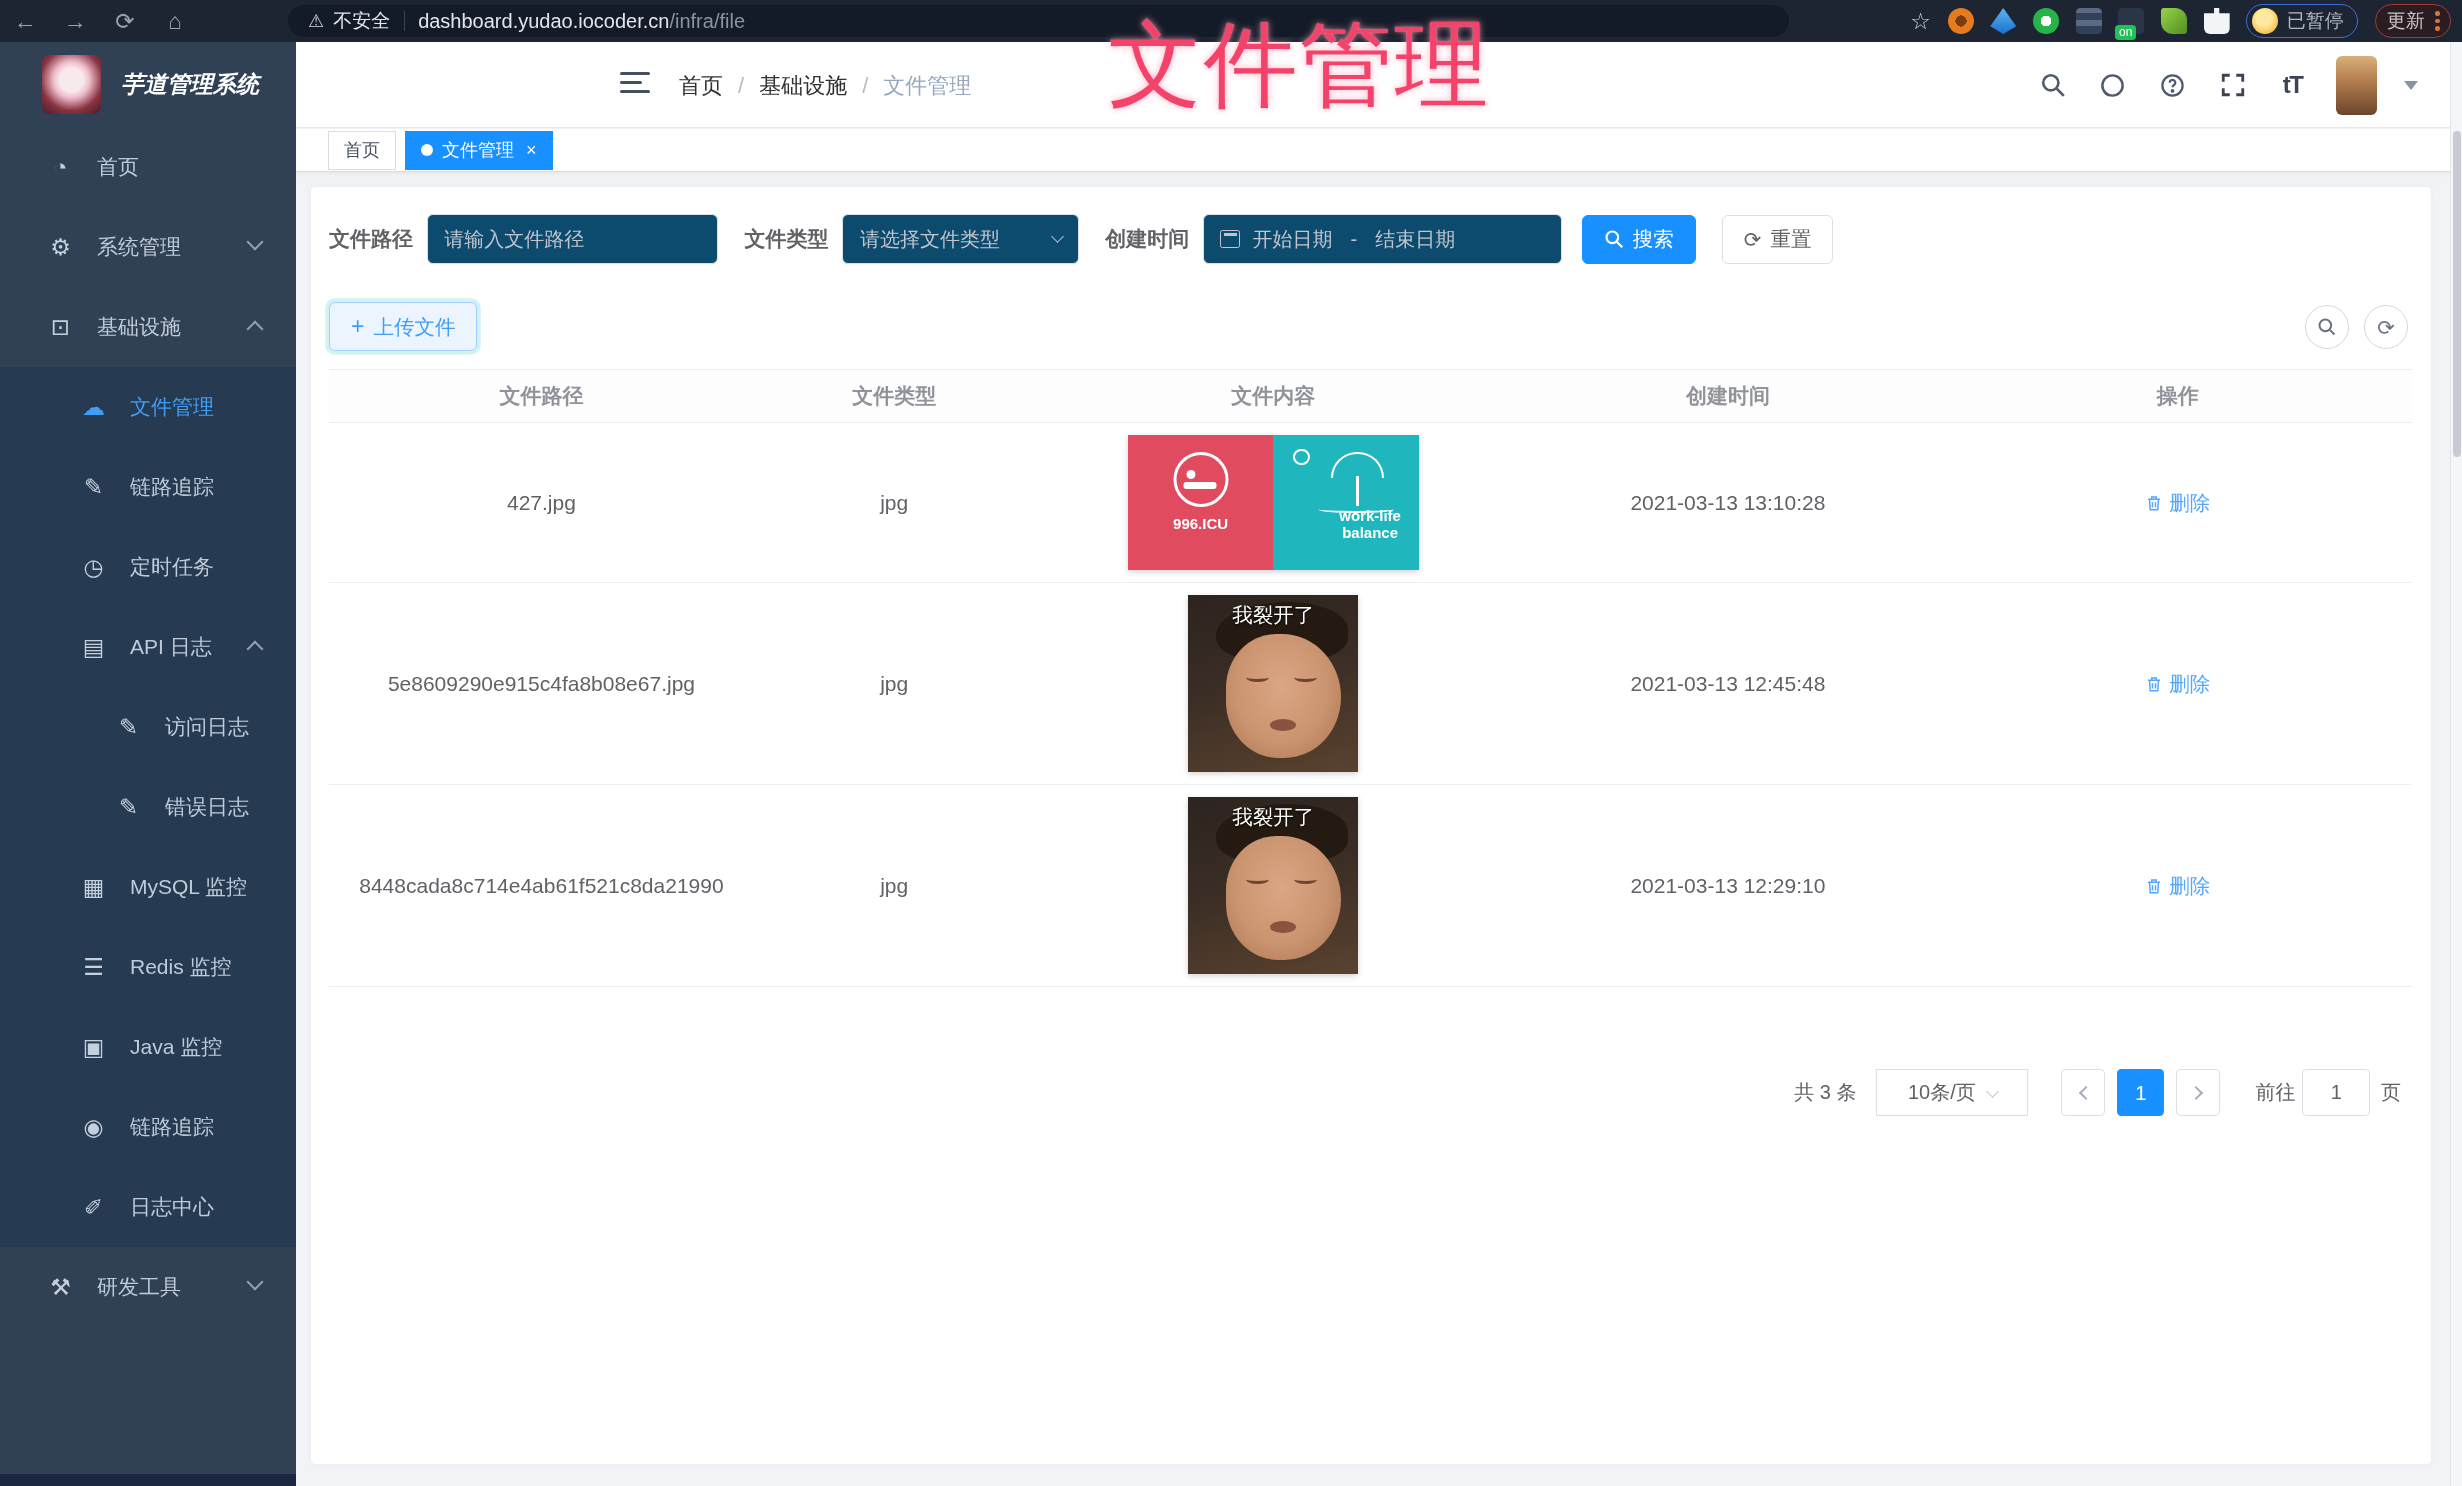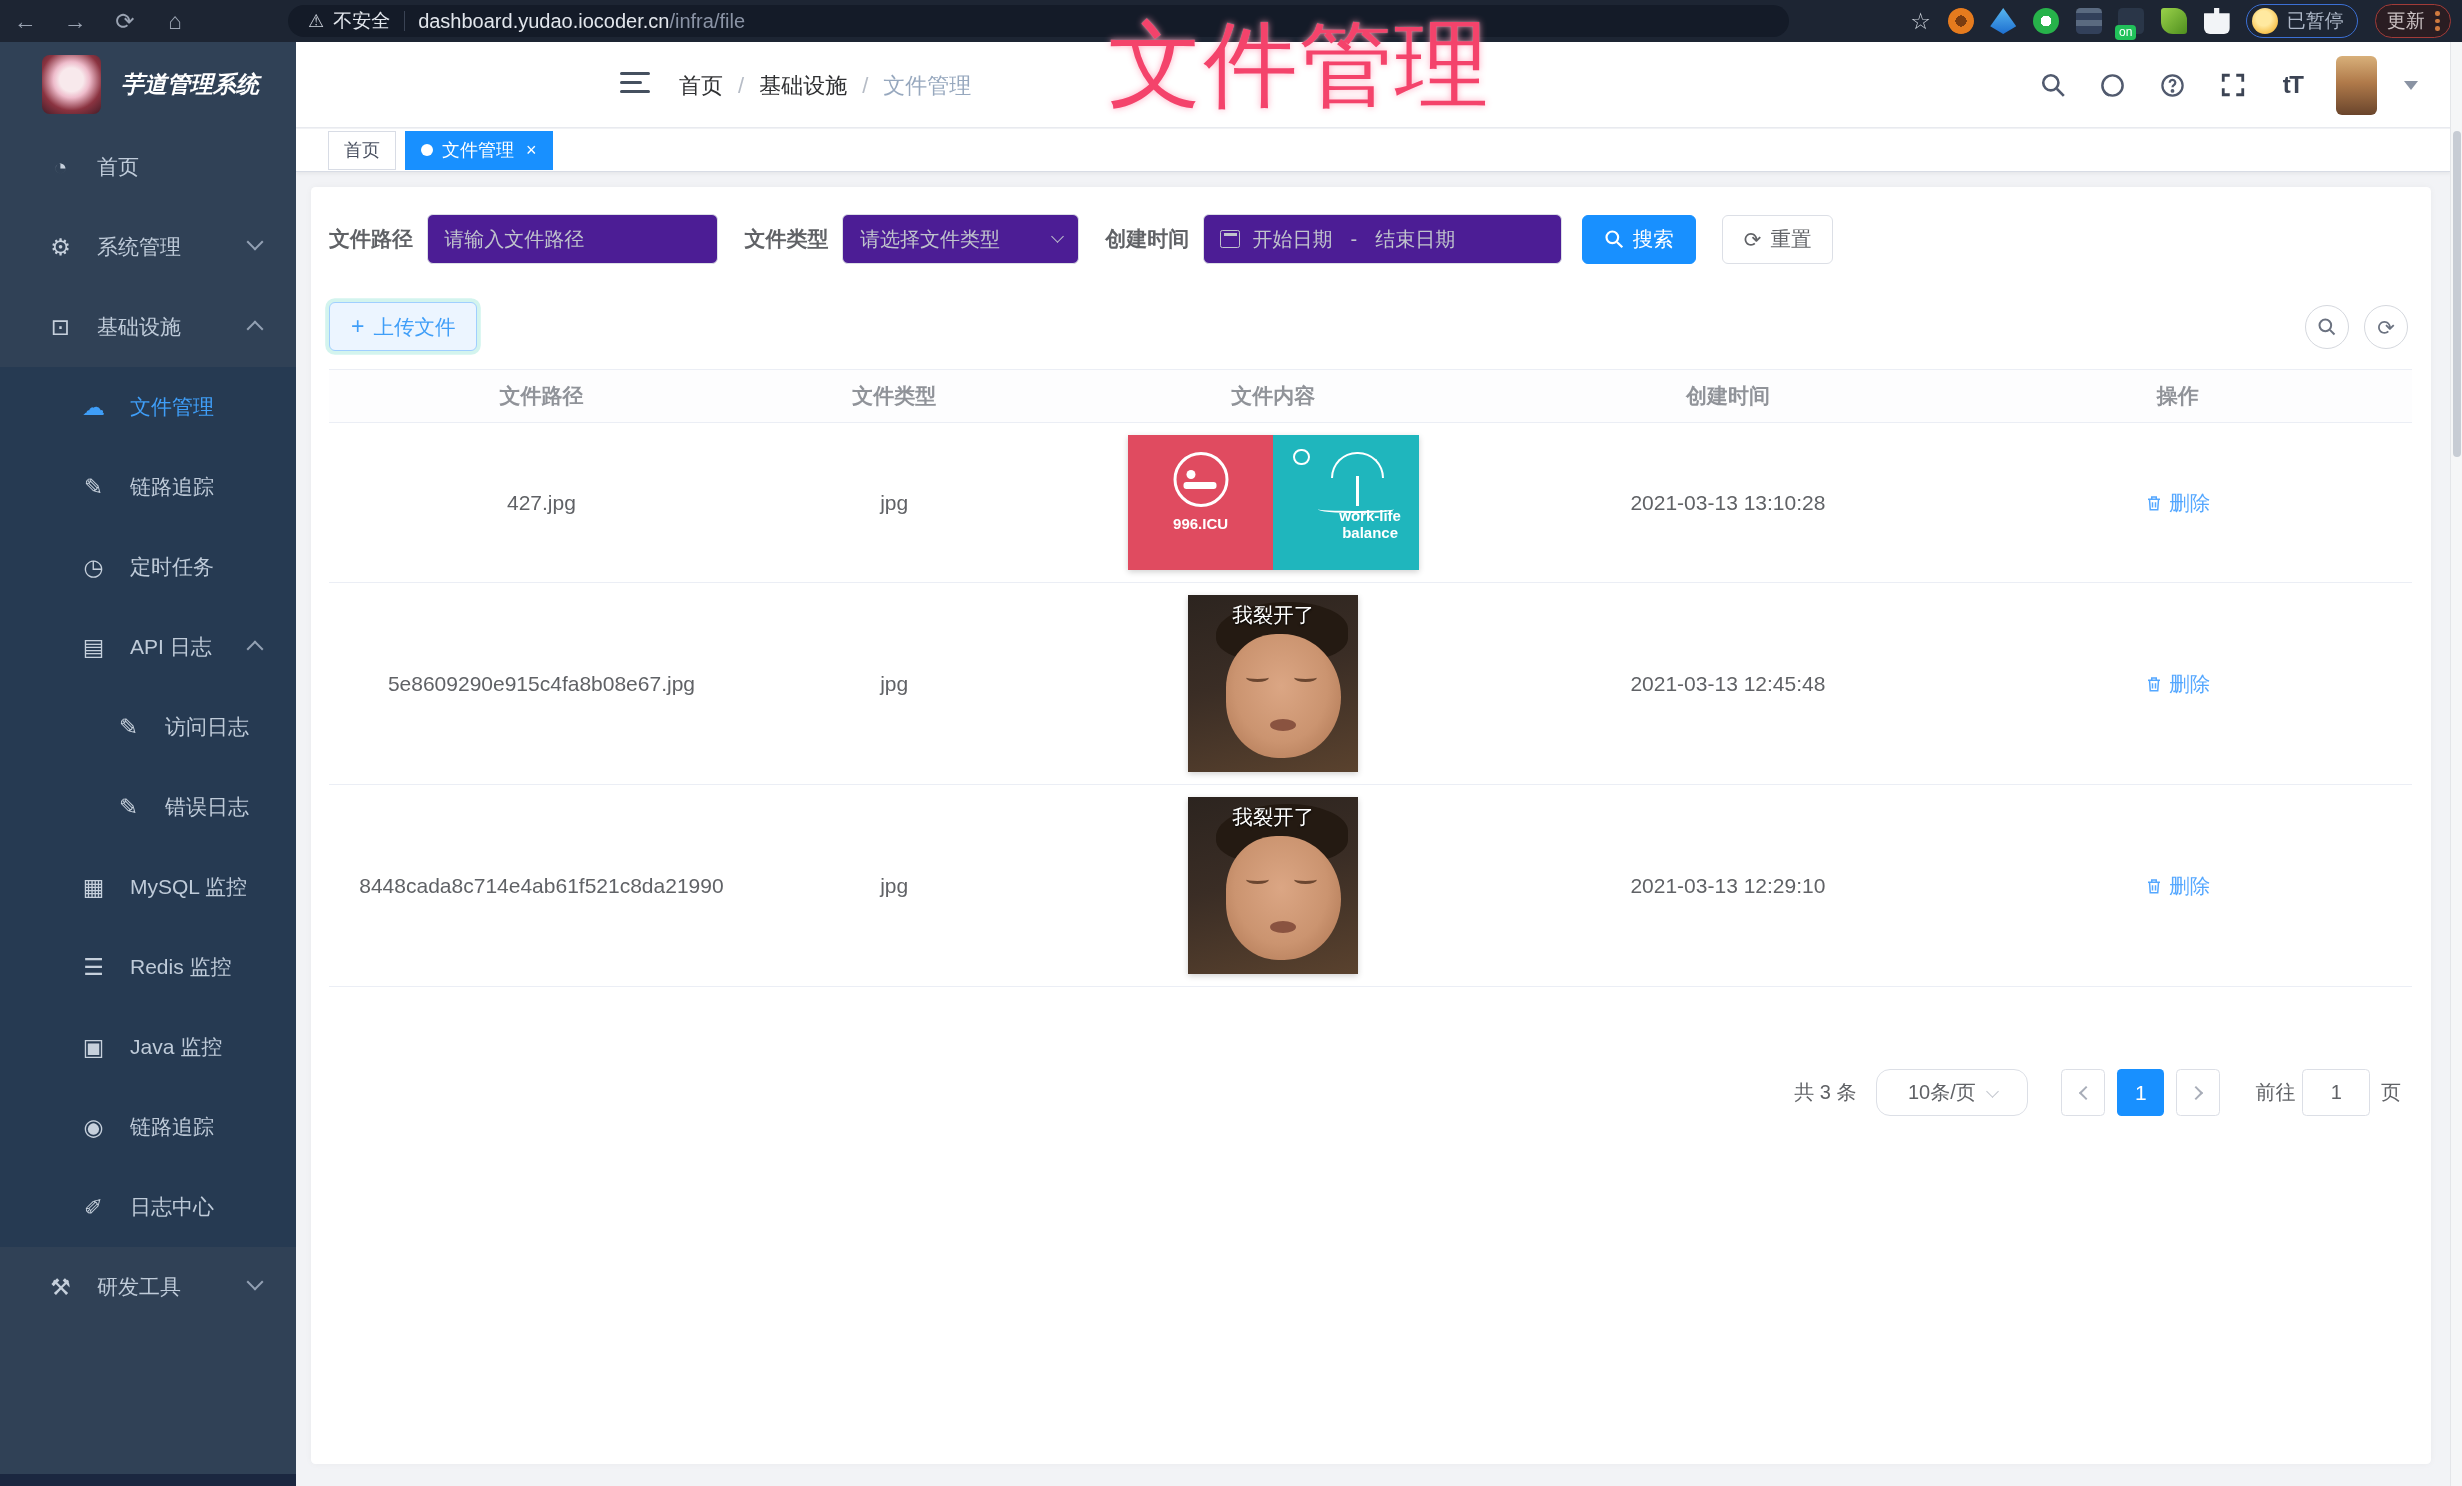--- a/index.html
+++ b/index.html
@@ -80,21 +80,21 @@
   .tag.active { background:#1890ff; border-color:#1890ff; color:#fff; gap:9px; }
   .tag-dot { width:12px; height:12px; border-radius:50%; background:#fff; }
   .tag-close { font-size:18px; line-height:1; margin-left:3px; }
 
   
   .main { position:absolute; left:296px; top:172px; width:2155px; height:1315px; background:#f2f3f6; }
   .card { position:absolute; left:15px; top:15px; width:2120px; height:1277px; background:#fff; border-radius:4.5px; box-shadow:0 0 7.6px rgba(0,0,0,.04); }
 
   .filter-row { position:absolute; left:18px; top:27px; display:flex; align-items:center; }
   .f-label { font-size:21px; font-weight:bold; color:#606266; margin-right:13.6px; white-space:nowrap; }
-  .f-input { height:50px; border:0.8px solid #dcdfe6; border-radius:6px; display:flex; align-items:center; padding:0 16.7px; color:#c0c4cc; font-size:20px; background:#4c1d95; }
+  .f-input { height:50px; border:0.8px solid #dcdfe6; border-radius:6px; display:flex; align-items:center; padding:0 16.7px; color:#c0c4cc; font-size:20px; background:#0c4a6e; }
   .path-input { width:291px; }
   .type-select { width:237px; justify-content:space-between; }
   .sel-caret { width:9px; height:9px; border-right:1.5px solid #c0c4cc; border-bottom:1.5px solid #c0c4cc; transform:rotate(45deg); margin-top:-4.5px; }
   .date-range { width:359px; gap:12px; }
   .cal-icon { width:20px; height:18px; border:1.5px solid #c0c4cc; border-radius:2.3px; position:relative; flex:0 0 auto; }
   .cal-icon:before { content:""; position:absolute; left:2.3px; top:2.3px; right:2.3px; height:3px; background:#c0c4cc; }
   .date-ph { color:#c0c4cc; font-size:20px; }
   .date-sep { color:#c0c4cc; font-size:20px; margin:0 6px; }
   .spacer36{width:27px;} .spacer34{width:26px;} .spacer26{width:20px;}
   .btn { height:49px; border-radius:6px; display:flex; align-items:center; justify-content:center; gap:9px; font-size:20.5px; cursor:pointer; padding:0 21px; }
@@ -131,21 +131,21 @@
   .meme .hair { position:absolute; left:16%; top:4%; width:78%; height:34%; background:#241a12; border-radius:55% 45% 40% 40%; }
   .meme .face { position:absolute; left:22%; top:22%; width:68%; height:70%; background:radial-gradient(ellipse at 48% 42%, #dba684 0%, #cb9470 55%, #a9714e 100%); border-radius:46% 54% 52% 48%; }
   .meme .eye { position:absolute; width:23px; height:9px; border-bottom:3.8px solid #6b4630; border-radius:0 0 50% 50%; top:44%; }
   .meme .eye.l { left:34%; } .meme .eye.r { left:62%; }
   .meme .mouth { position:absolute; left:48%; top:70%; width:26px; height:12px; background:#8a5340; border-radius:50%; }
   .meme .caption { position:absolute; left:0; right:0; top:6px; text-align:center; color:#fff; font-size:20.5px; text-shadow:0 0.8px 2.3px #000; z-index:2; }
 
   
   .pagination { position:absolute; right:30px; top:882px; display:flex; align-items:center; font-size:20px; color:#606266; }
   .pg-total { margin-right:20px; }
-  .pg-size { width:152px; height:47px; border:0.8px solid #dcdfe6; border-radius:14px; display:flex; align-items:center; justify-content:center; gap:12px; margin-right:33px; color:#606266; cursor:pointer; }
+  .pg-size { width:152px; height:47px; border:0.8px solid #dcdfe6; border-radius:0; display:flex; align-items:center; justify-content:center; gap:12px; margin-right:33px; color:#606266; cursor:pointer; }
   .pg-size .sel-caret { margin-top:-3px; }
   .pg-btn { width:44px; height:47px; border:0.8px solid #dcdfe6; border-radius:4.5px; background:#fff; display:flex; align-items:center; justify-content:center; margin-right:12px; cursor:pointer; }
   .pg-chev { width:10px; height:10px; border-right:2.3px solid #a8adb8; border-bottom:2.3px solid #a8adb8; }
   .pg-chev.left { transform:rotate(135deg); margin-left:4.5px; }
   .pg-chev.right { transform:rotate(-45deg); margin-right:4.5px; }
   .pg-page { width:47px; height:47px; background:#1890ff; color:#fff; border-radius:4.5px; display:flex; align-items:center; justify-content:center; font-size:21px; margin-right:12px; cursor:pointer; }
   .pg-goto { margin-left:23px; margin-right:7px; }
   .pg-input { width:68px; height:47px; border:0.8px solid #dcdfe6; border-radius:4.5px; display:flex; align-items:center; justify-content:center; color:#606266; margin-right:10.6px; }
 
   

